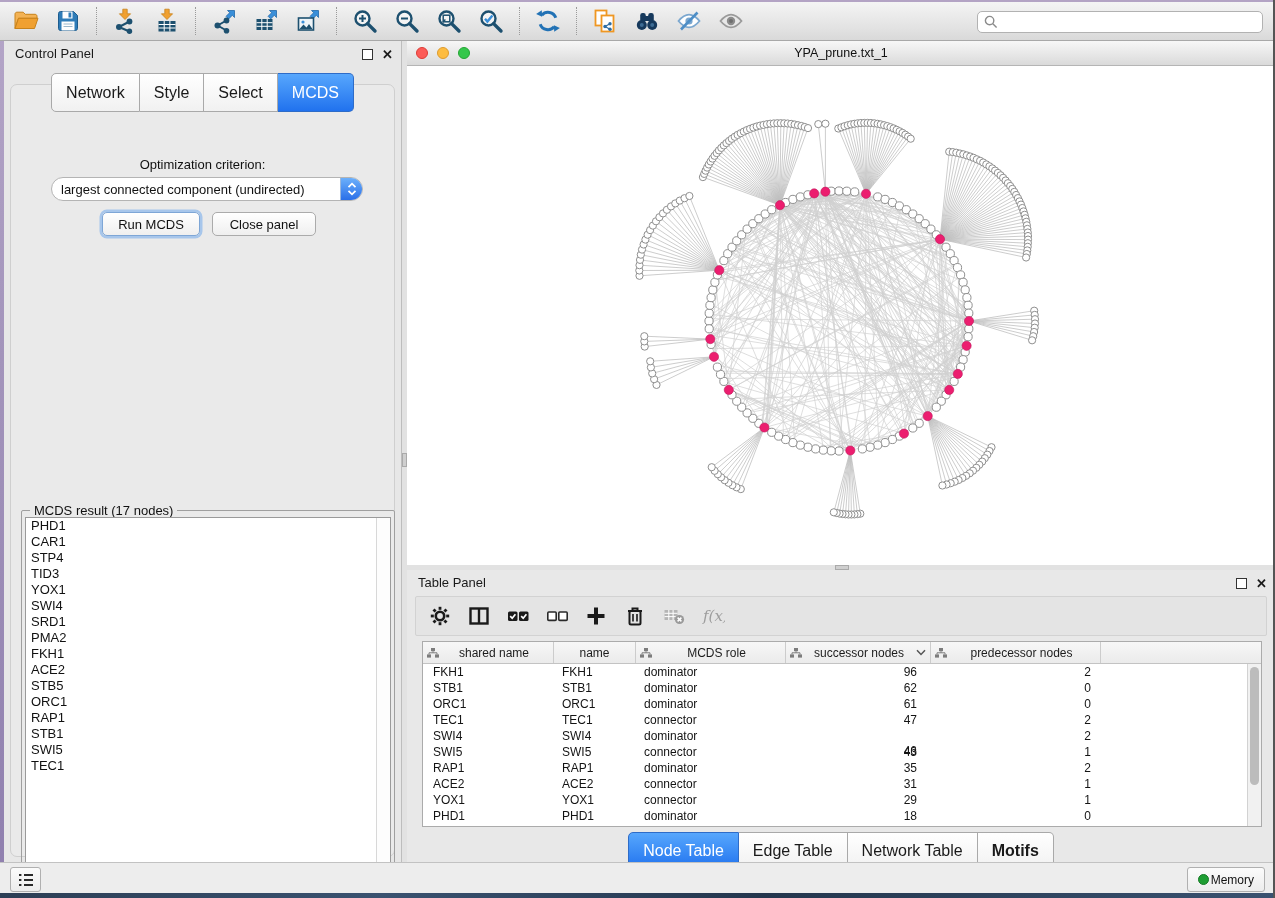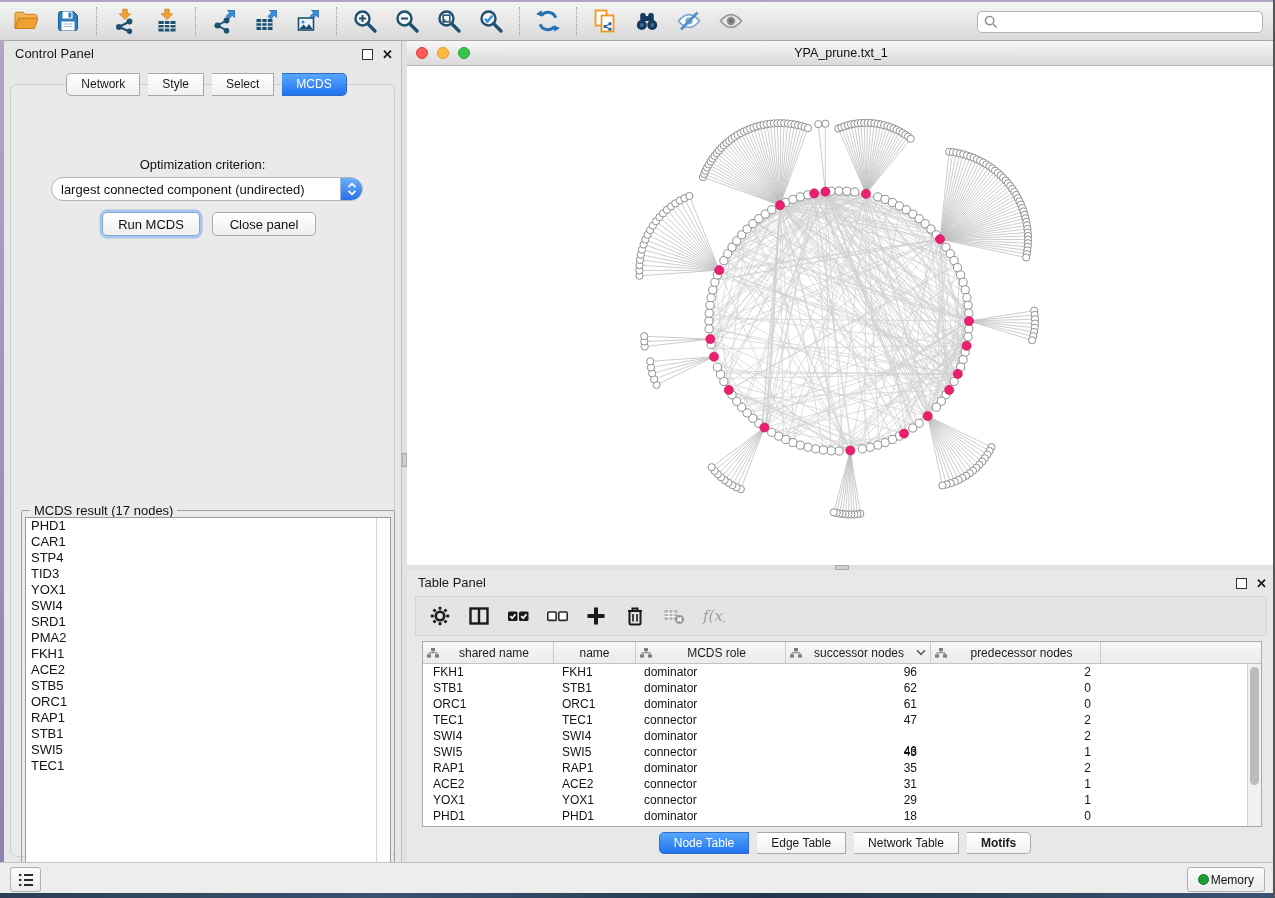--- a/index.html
+++ b/index.html
@@ -20,22 +20,22 @@
   #search-box input{border:none;outline:none;flex:1;font:12px "Liberation Sans",sans-serif;background:transparent;}
   
   #control-panel{position:absolute;left:4px;top:41px;width:398px;height:821px;background:#e7e7e7;
                  border-right:1px solid #bdbdbd;box-sizing:border-box;}
   .panel-titlebar{position:relative;height:26px;line-height:26px;font-size:13px;color:#1a1a1a;padding-left:11px;}
   .panel-ctrls{position:absolute;right:8px;top:0;height:26px;display:flex;align-items:center;gap:9px;}
   .float-ico{width:9px;height:9px;border:1.4px solid #333;background:#fff;display:inline-block;}
   .close-ico{font-size:13px;font-weight:bold;color:#1a1a1a;line-height:1;}
   #cp-body{position:absolute;left:6px;right:6px;top:43px;bottom:5px;border:1px solid #cfcfcf;border-radius:7px;background:#eaeaea;}
   #cp-tabs{position:absolute;left:0;right:0;top:32px;display:flex;justify-content:center;z-index:3;}
-  .seg-tab{height:21px;line-height:21px;padding:0 14px;font-size:12px;color:#1a1a1a;background:linear-gradient(#ffffff,#f1f1f1);
-           border:1px solid #a9a9a9;border-left:none;cursor:default;margin-left:8px;}
+  .seg-tab{height:21px;line-height:21px;padding:8px 14px;font-size:16px;color:#1a1a1a;background:linear-gradient(#ffffff,#f1f1f1);
+           border:1px solid #a9a9a9;border-left:none;cursor:default;}
   .seg-tab:first-child{border-left:1px solid #a9a9a9;border-radius:5px 0 0 5px;}
   .seg-tab:last-child{border-radius:0 5px 5px 0;}
   .seg-tab.selected{background:linear-gradient(#57a7fd,#2172ee);color:#fff;border-color:#2e6cc8;}
   #opt-label{position:absolute;left:0;right:0;top:72px;text-align:center;font-size:13px;color:#111;}
   #criterion-select{position:absolute;left:40px;top:92px;width:312px;height:24px;background:#fff;border:1px solid #b4b4b4;
                     border-radius:12px;box-sizing:border-box;display:flex;align-items:center;overflow:hidden;}
   #criterion-select .val{flex:1;font-size:13px;padding-left:9px;color:#111;white-space:nowrap;}
   #criterion-select .stepper{width:21px;height:100%;background:linear-gradient(#6cb0fb,#2a6fe8);display:flex;align-items:center;justify-content:center;border-left:1px solid #9cb8dd;}
   .btn{position:absolute;height:24px;border:1px solid #ababab;border-radius:5px;background:linear-gradient(#ffffff,#efefef);
        font:13px "Liberation Sans",sans-serif;color:#111;display:flex;align-items:center;justify-content:center;box-sizing:border-box;}

